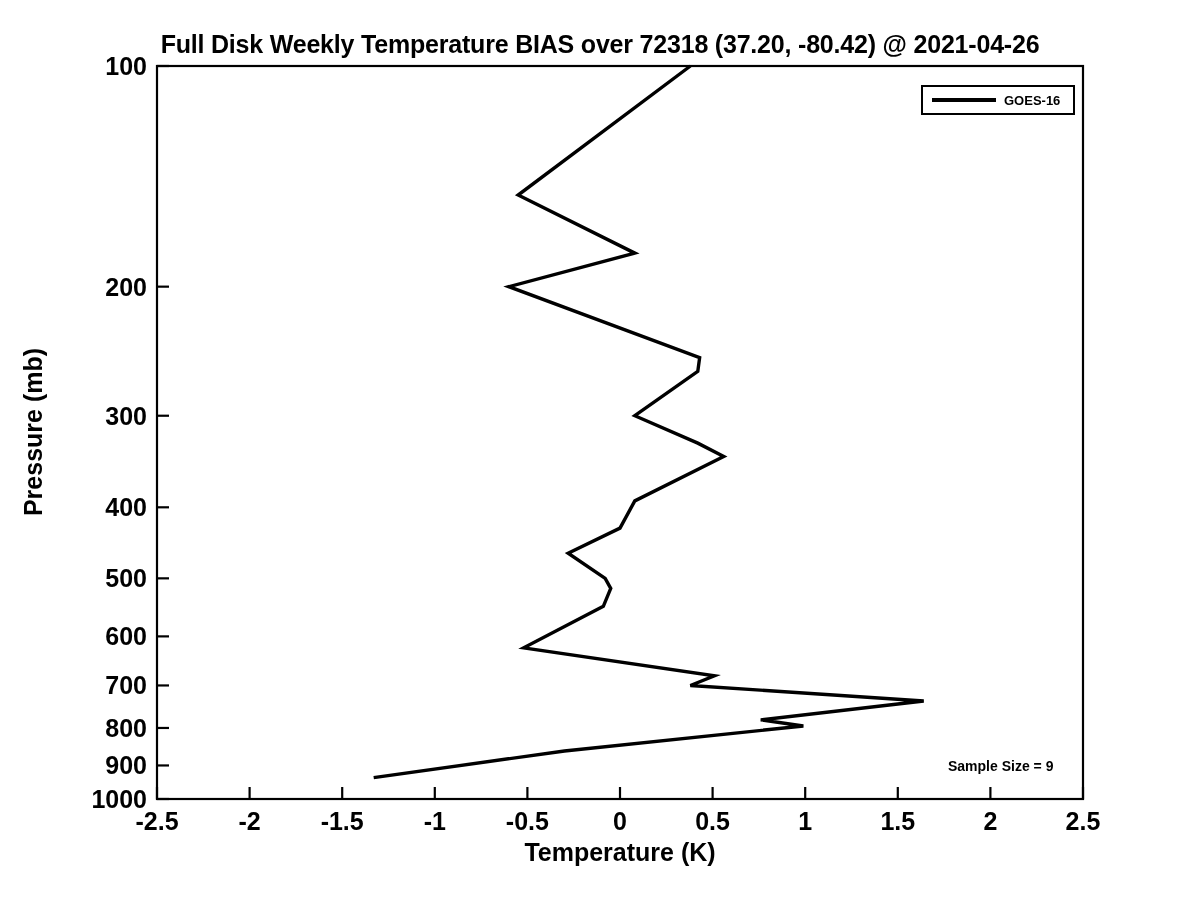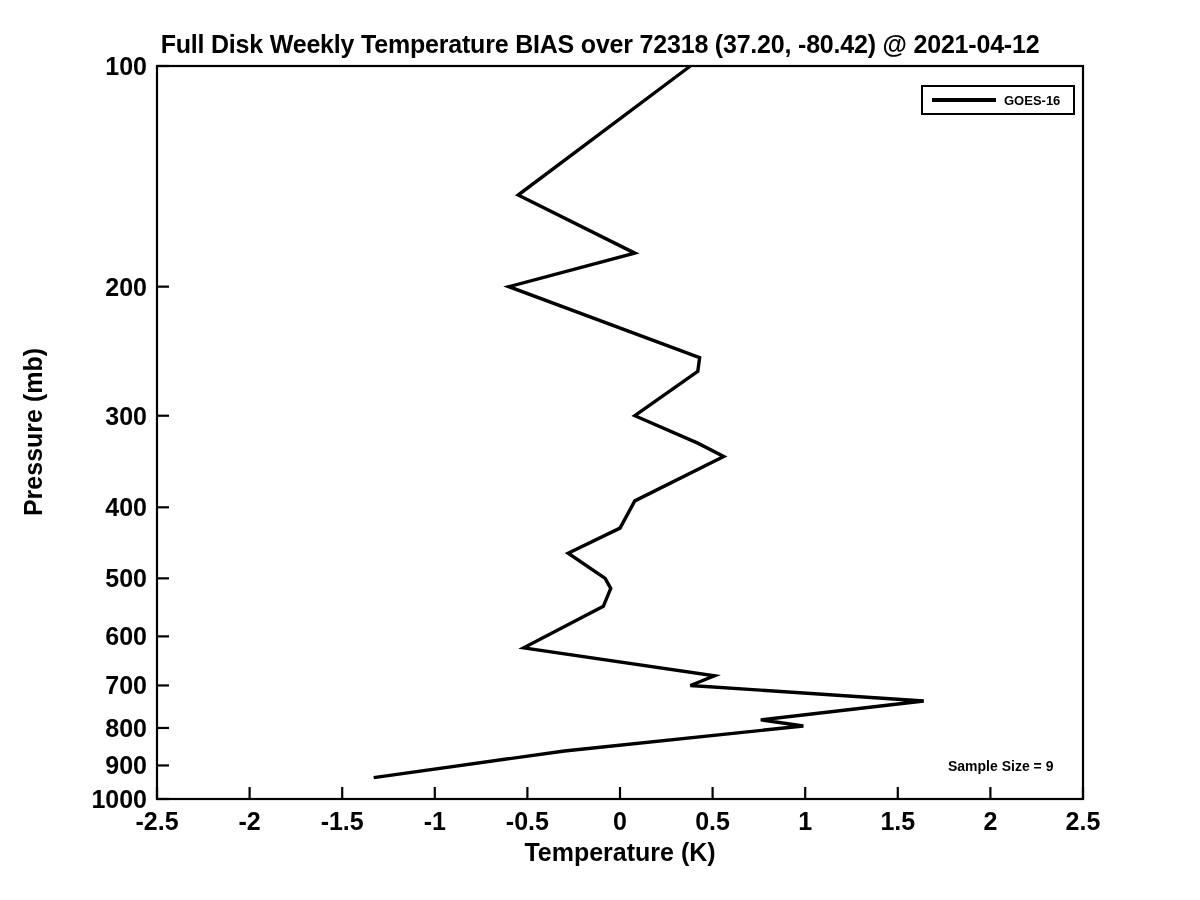--- a/index.html
+++ b/index.html
@@ -86,21 +86,21 @@
   .legend-swatch {
     stroke: #000000;
     stroke-width: 4;
   }
 </style>
 </head>
 <body>
 
 <div id="figure">
 
-  <div id="chart-title">Full Disk Weekly Temperature BIAS over 72318 (37.20, -80.42) @ 2021-04-12</div>
+  <div id="chart-title">Full Disk Weekly Temperature BIAS over 72318 (37.20, -80.42) @ 2021-04-26</div>
 
   <svg id="plot-svg" width="1200" height="900">
     <g id="x-ticks-group">
         <line class="tick" x1="157" x2="157" y1="799" y2="787"></line>
         <line class="tick" x1="249.60000000000002" x2="249.60000000000002" y1="799" y2="787"></line>
         <line class="tick" x1="342.20000000000005" x2="342.20000000000005" y1="799" y2="787"></line>
         <line class="tick" x1="434.8" x2="434.8" y1="799" y2="787"></line>
         <line class="tick" x1="527.4000000000001" x2="527.4000000000001" y1="799" y2="787"></line>
         <line class="tick" x1="620" x2="620" y1="799" y2="787"></line>
         <line class="tick" x1="712.6" x2="712.6" y1="799" y2="787"></line>

